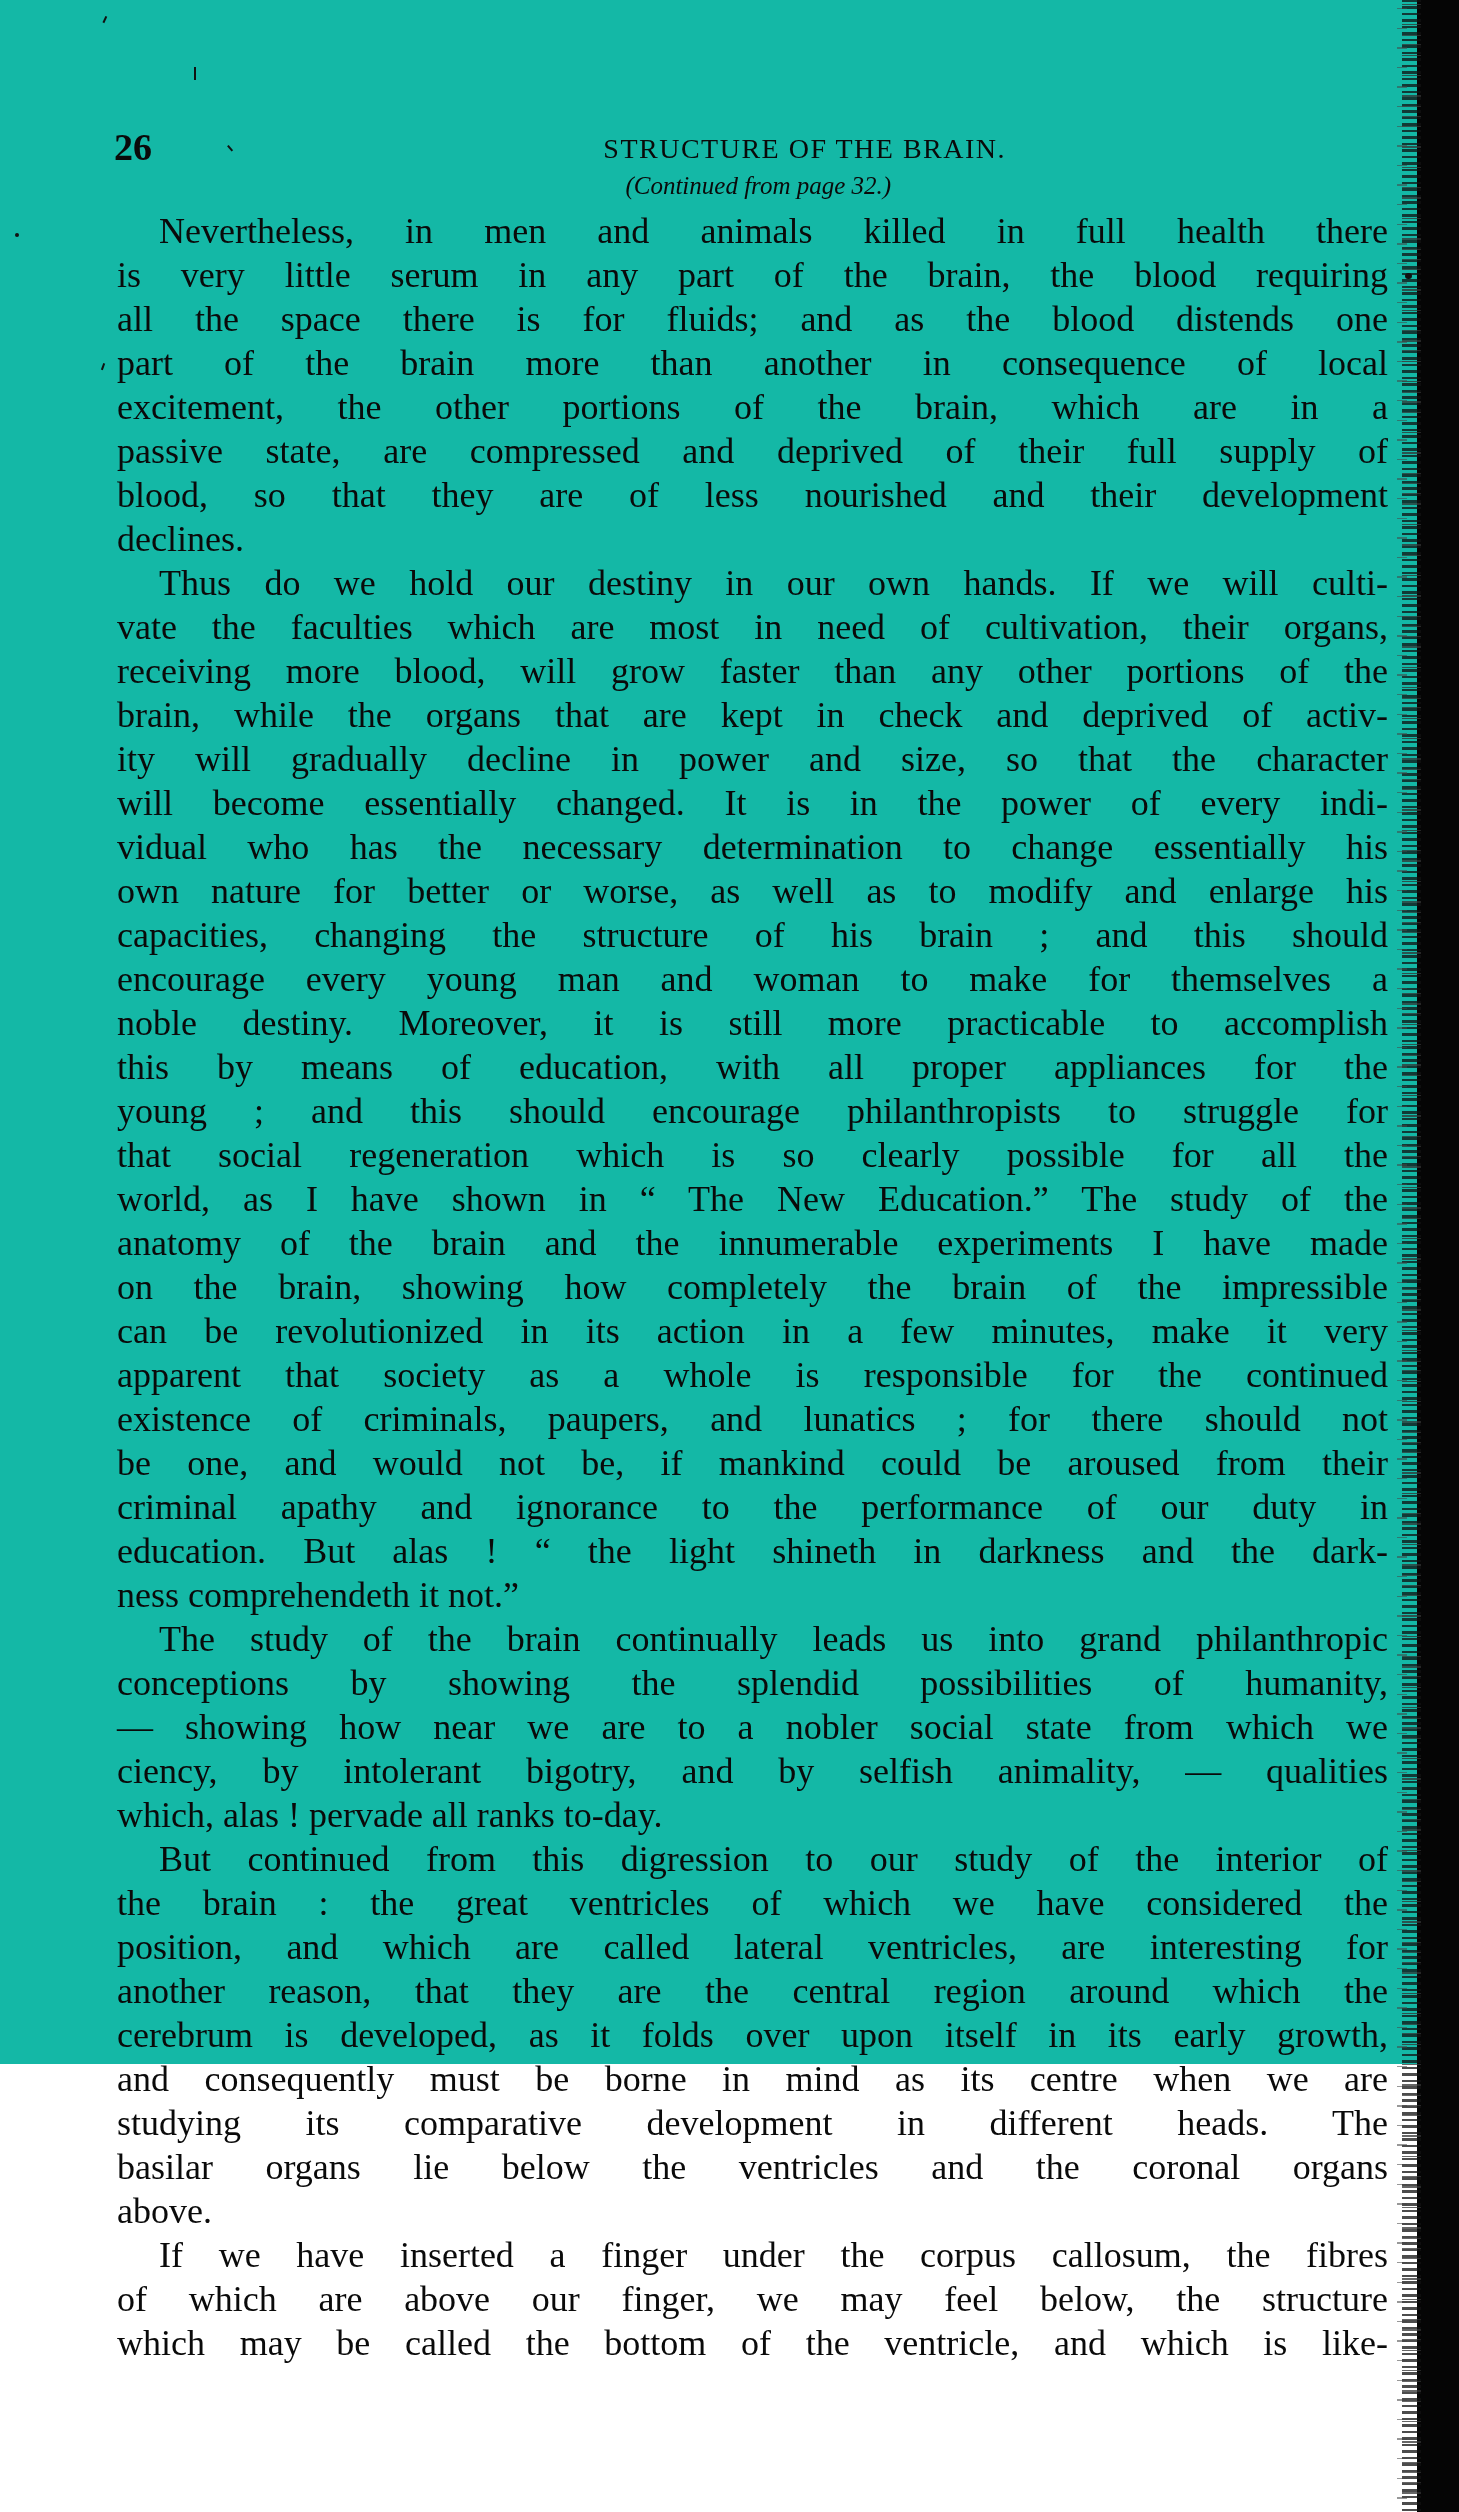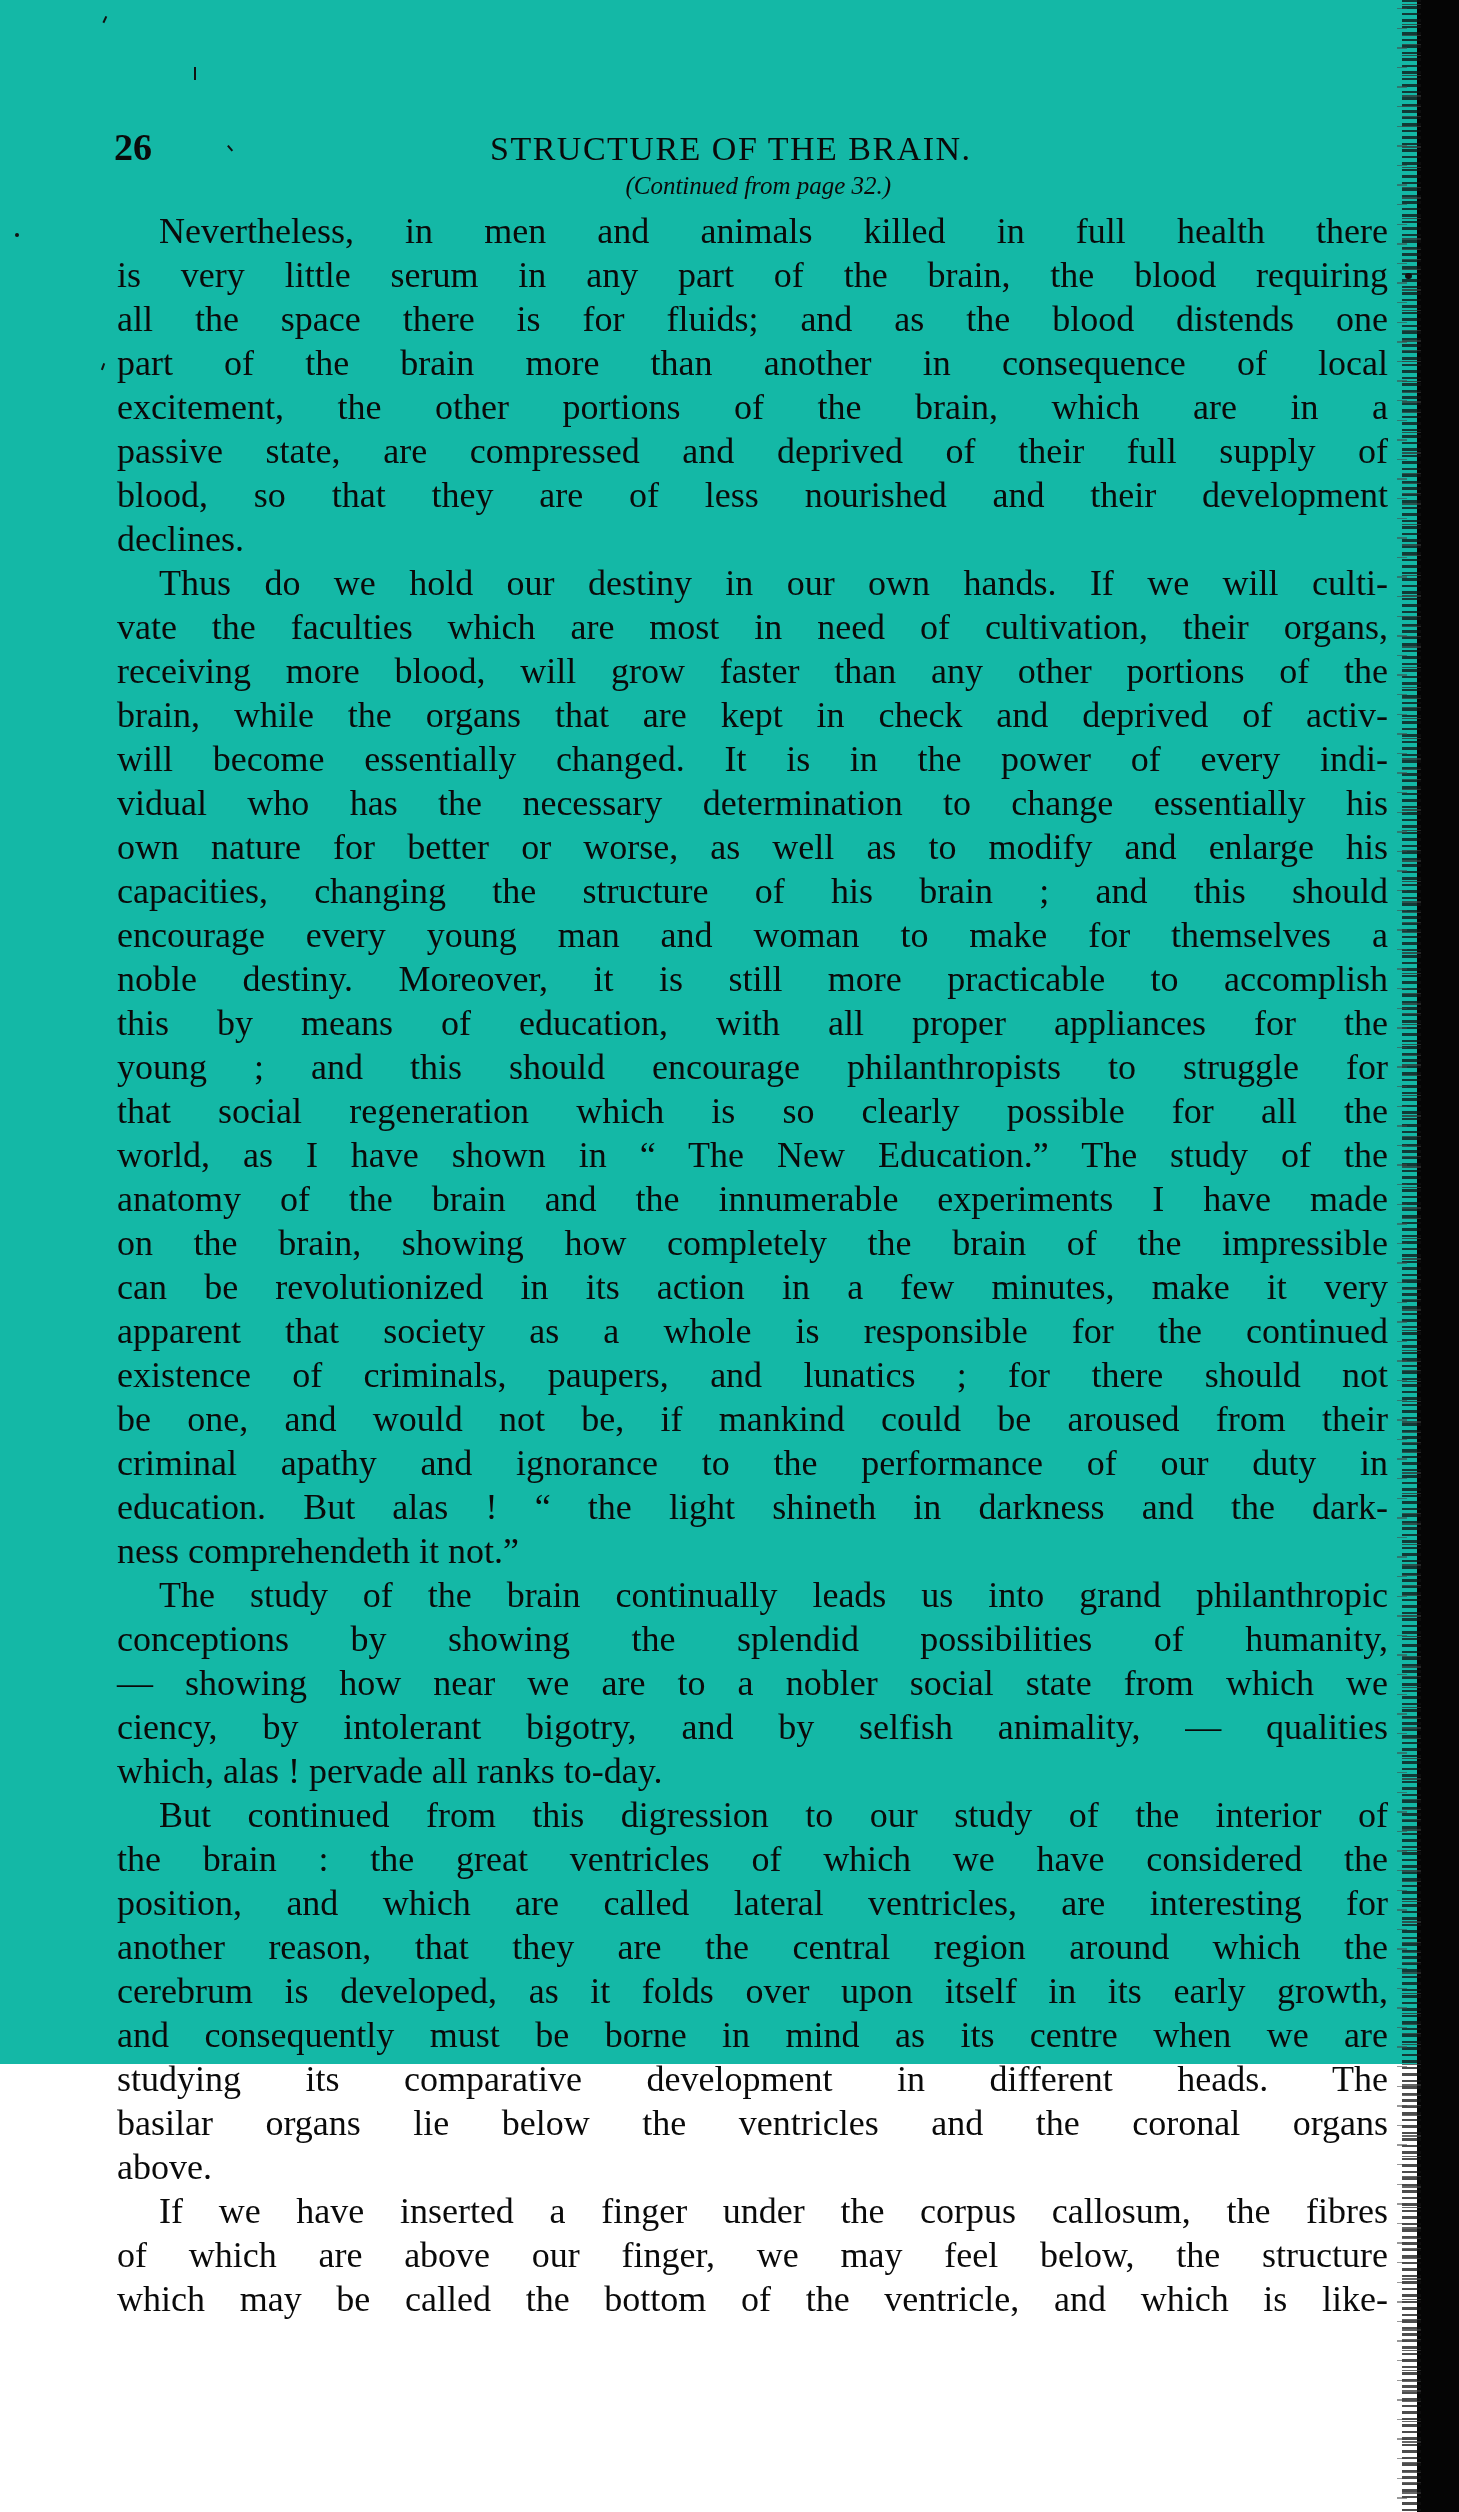--- a/index.html
+++ b/index.html
@@ -51,22 +51,22 @@
       position: absolute;
       left: 0; top: 0;
       font-size: 38px;
       font-weight: bold;
       line-height: 44px;
     }
     .running-title {
       position: absolute;
       left: 376px; top: 2.9px;
       width: 516px;
-      text-align: left;
-      font-size: 34px;
+      text-align: right;
+      font-size: 28px;
       letter-spacing: 1.5px;
       line-height: 41px;
     }
     .continued {
       position: absolute;
       left: 114px; top: 171px;
       width: 1274px;
       text-align: center;
       font-size: 25px;
       font-style: italic;
@@ -130,20 +130,21 @@
       <span class="line">passive state, are compressed and deprived of their full supply of</span>
       <span class="line">blood, so that they are of less nourished and their development</span>
       <span class="line last">declines.</span>
     </div>
 
     <div class="paragraph">
       <span class="line indent">Thus do we hold our destiny in our own hands.  If we will culti-</span>
       <span class="line">vate the faculties which are most in need of cultivation, their organs,</span>
       <span class="line">receiving more blood, will grow faster than any other portions of the</span>
       <span class="line">brain, while the organs that are kept in check and deprived of activ-</span>
+      <span class="line">ity will gradually decline in power and size, so that the character</span>
       <span class="line">will become essentially changed.  It is in the power of every indi-</span>
       <span class="line">vidual who has the necessary determination to change essentially his</span>
       <span class="line">own nature for better or worse, as well as to modify and enlarge his</span>
       <span class="line">capacities, changing the structure of his brain ; and this should</span>
       <span class="line">encourage every young man and woman to make for themselves a</span>
       <span class="line">noble destiny.  Moreover, it is still more practicable to accomplish</span>
       <span class="line">this by means of education, with all proper appliances for the</span>
       <span class="line">young ; and this should encourage philanthropists to struggle for</span>
       <span class="line">that social regeneration which is so clearly possible for all the</span>
       <span class="line">world, as I have shown in “ The New Education.”  The study of the</span>

